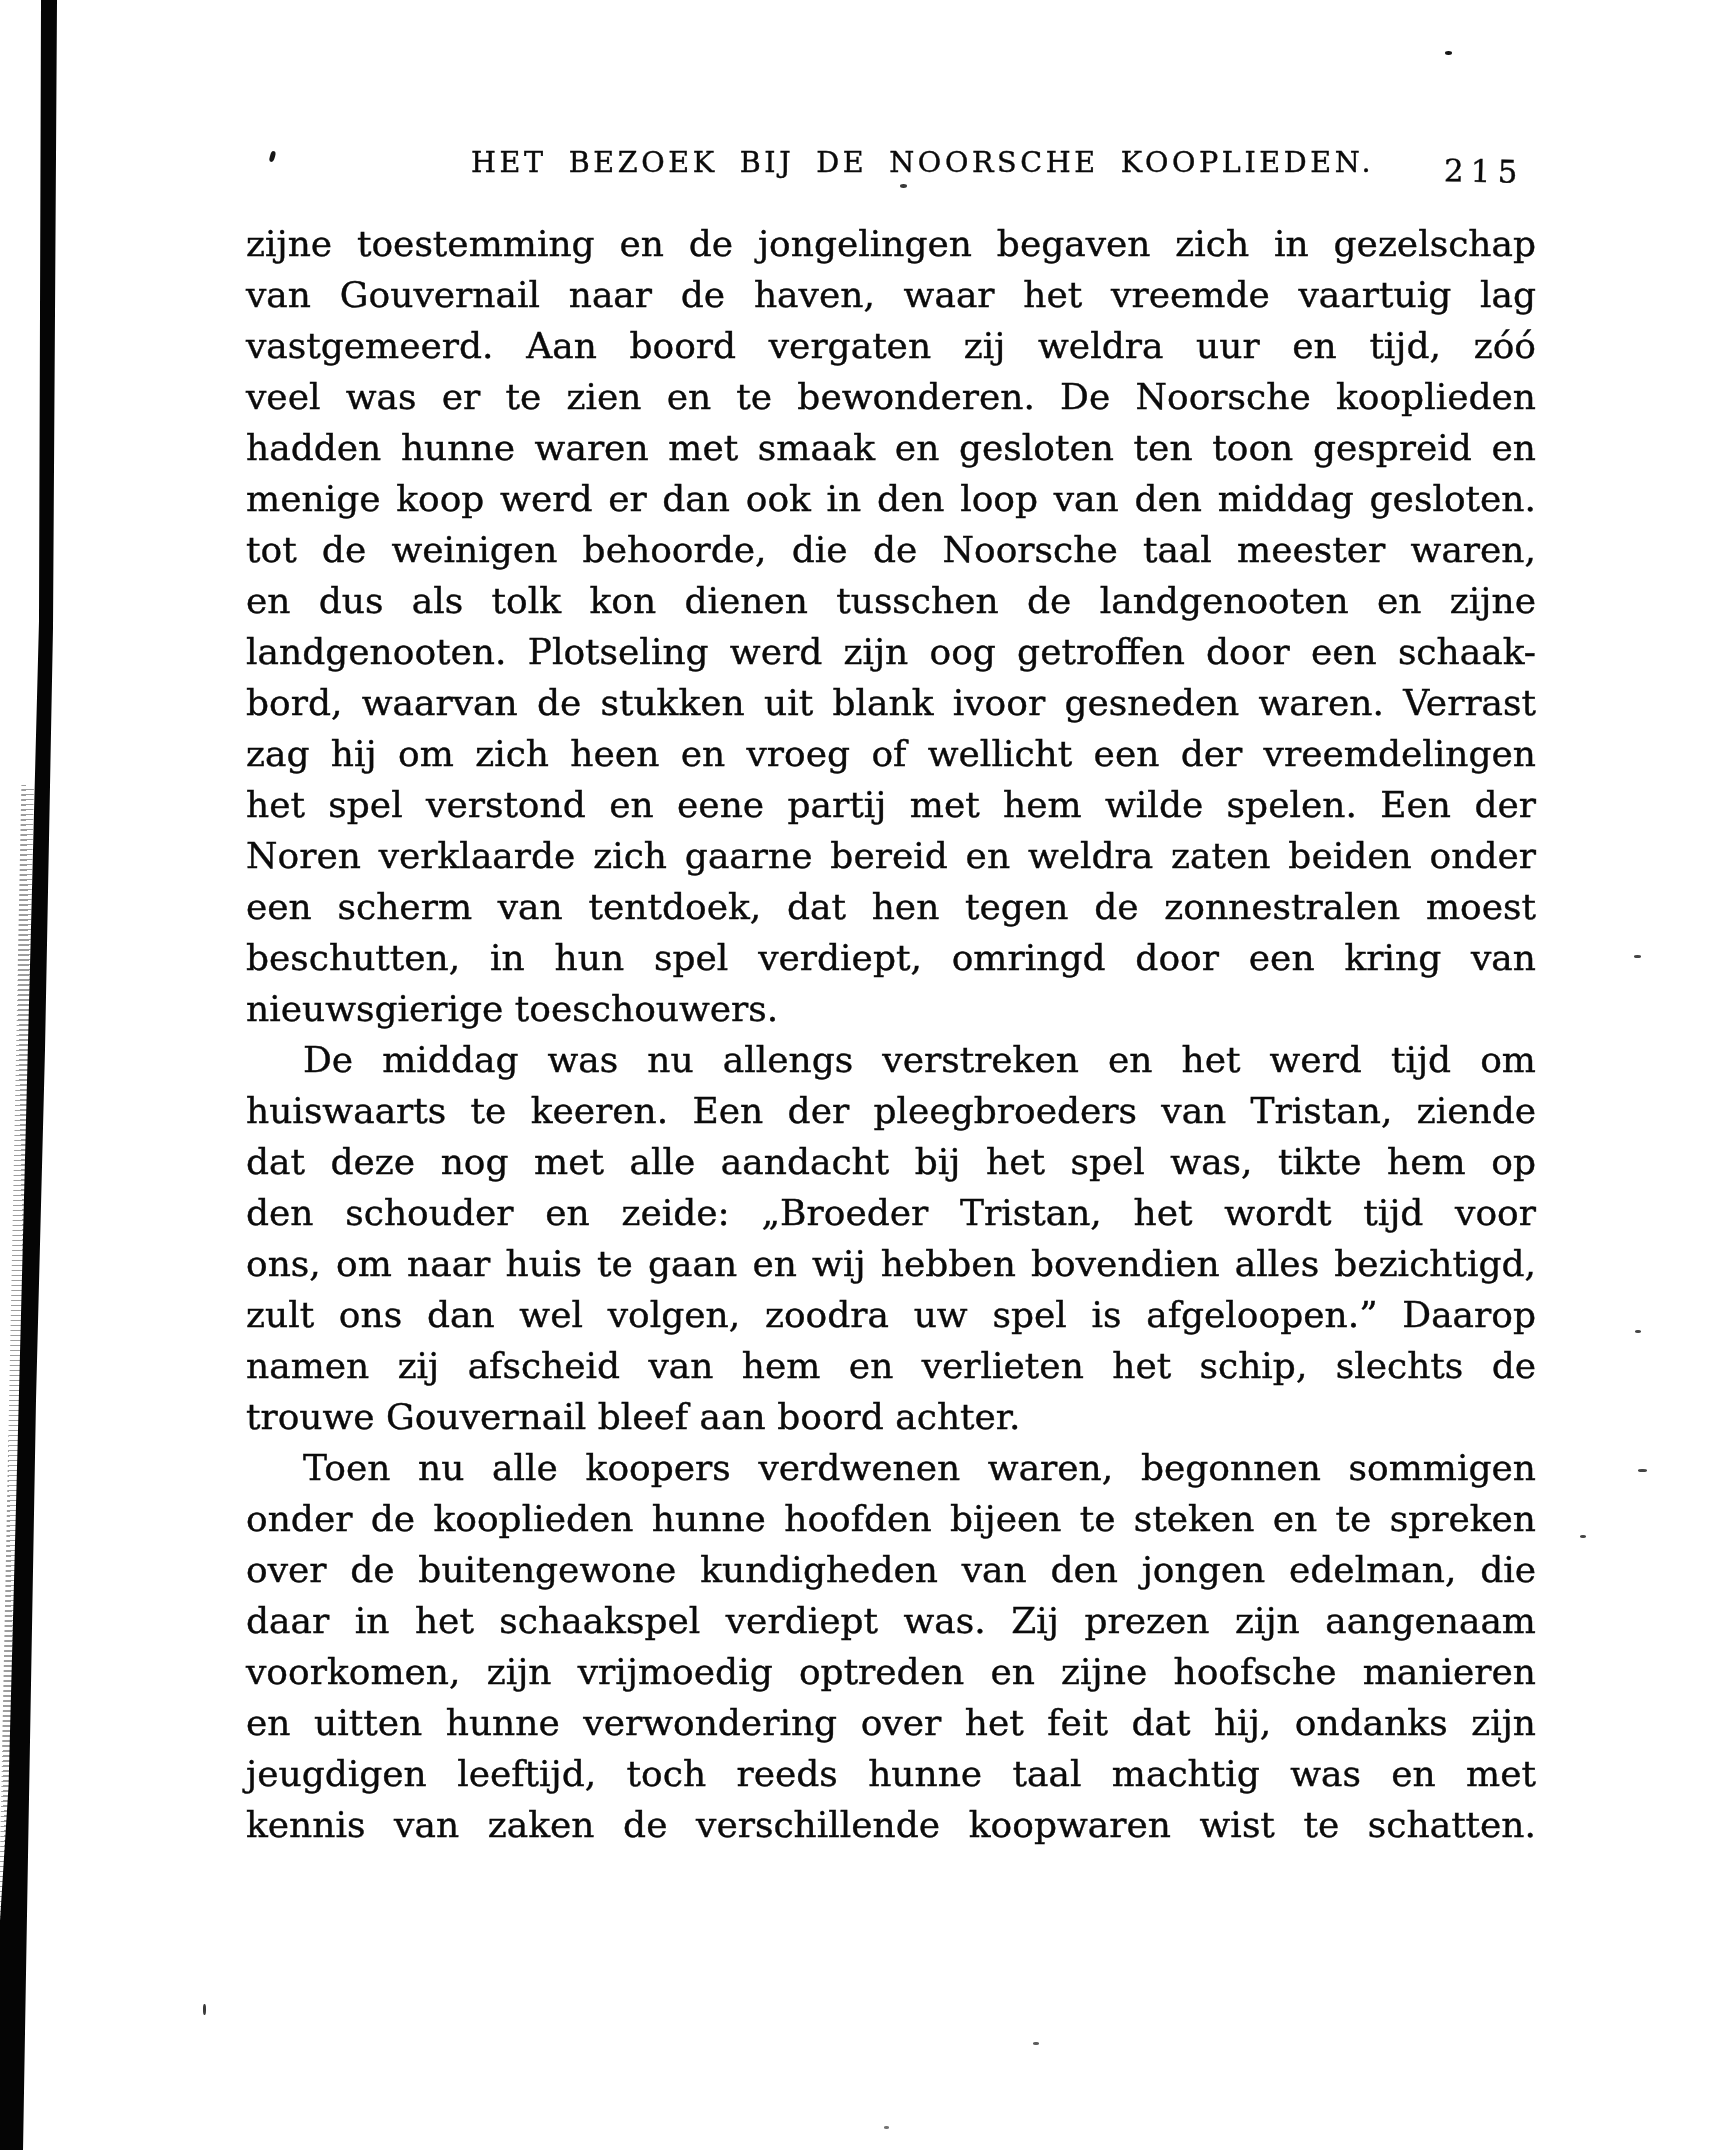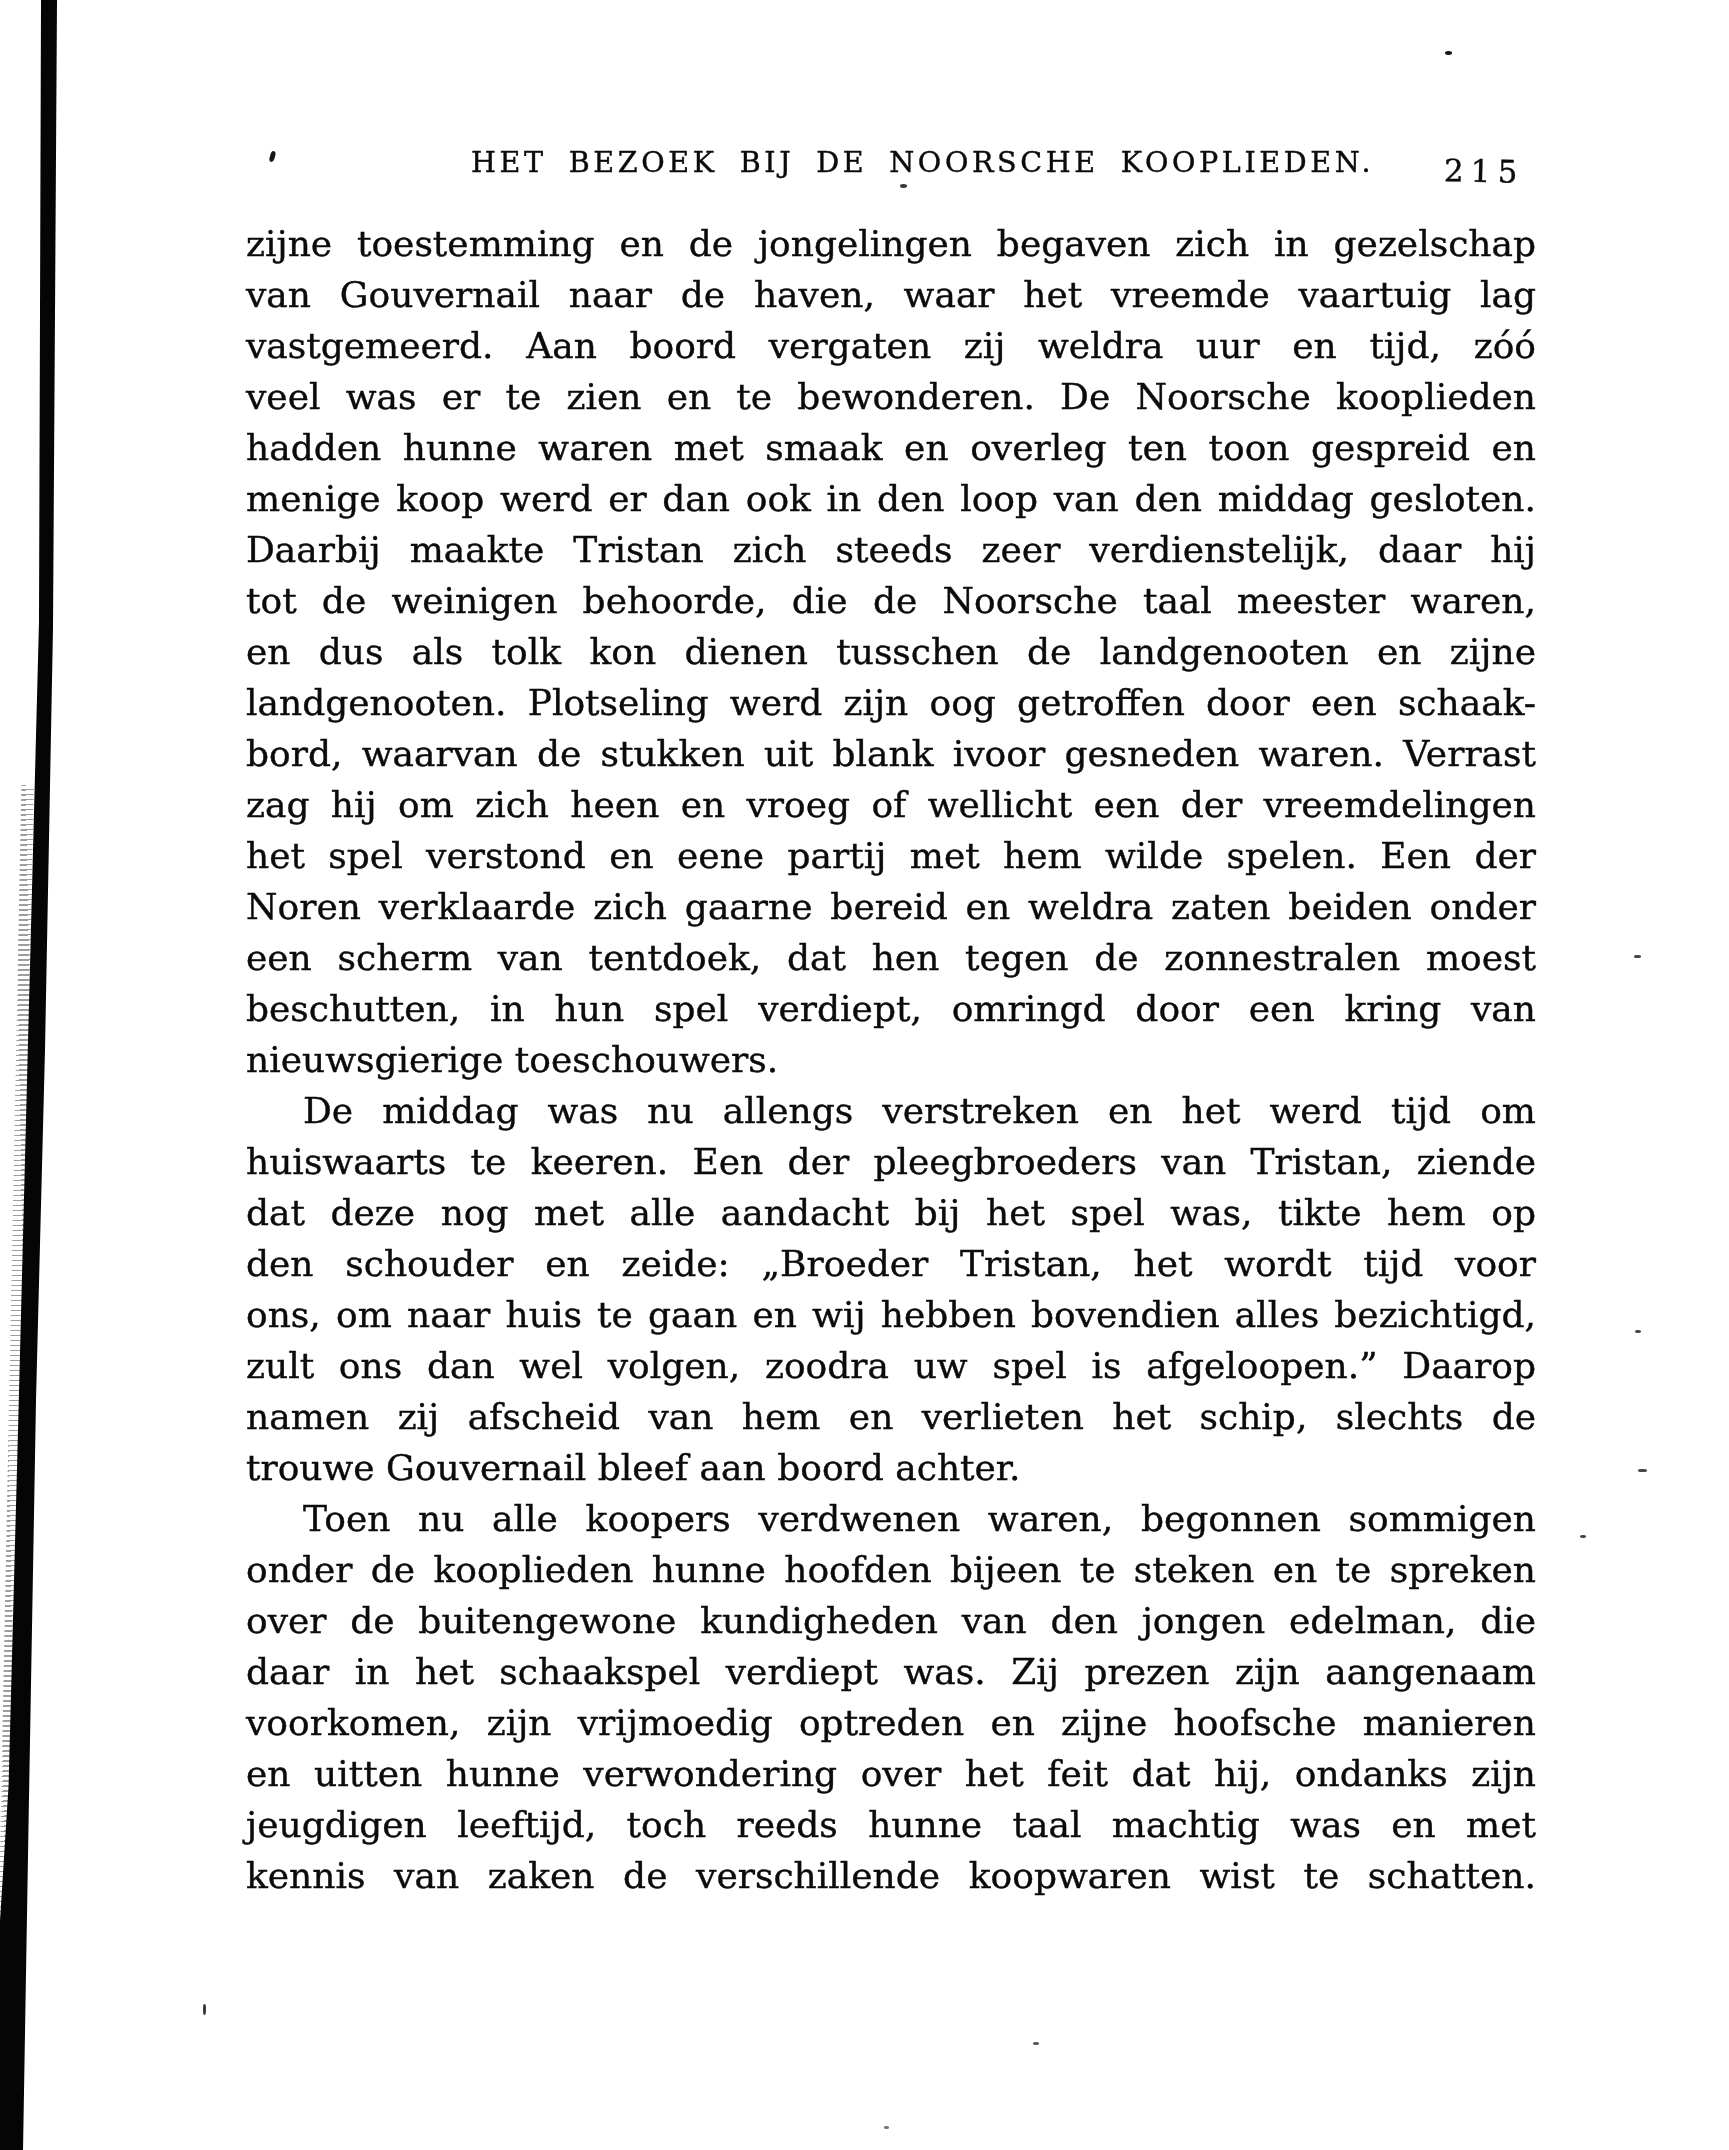--- a/index.html
+++ b/index.html
@@ -78,23 +78,22 @@
   <div id="header-row">
     <div id="running-title">HET BEZOEK BIJ DE NOORSCHE KOOPLIEDEN.</div>
     <div id="page-number">215</div>
   </div>
 
   <div id="bodytext">
     <div class="line">zijne toestemming en de jongelingen begaven zich in gezelschap</div>
     <div class="line">van Gouvernail naar de haven, waar het vreemde vaartuig lag</div>
     <div class="line">vastgemeerd. Aan boord vergaten zij weldra uur en tijd, zóó</div>
     <div class="line">veel was er te zien en te bewonderen. De Noorsche kooplieden</div>
-    <div class="line">hadden hunne waren met smaak en overleg ten toon gespreid en</div>
+    <div class="line">hadden hunne waren met smaak en gesloten ten toon gespreid en</div>
     <div class="line">menige koop werd er dan ook in den loop van den middag gesloten.</div>
-    <div class="line">Daarbij maakte Tristan zich steeds zeer verdienstelijk, daar hij</div>
     <div class="line">tot de weinigen behoorde, die de Noorsche taal meester waren,</div>
     <div class="line">en dus als tolk kon dienen tusschen de landgenooten en zijne</div>
     <div class="line">landgenooten. Plotseling werd zijn oog getroffen door een schaak-</div>
     <div class="line">bord, waarvan de stukken uit blank ivoor gesneden waren. Verrast</div>
     <div class="line">zag hij om zich heen en vroeg of wellicht een der vreemdelingen</div>
     <div class="line">het spel verstond en eene partij met hem wilde spelen. Een der</div>
     <div class="line">Noren verklaarde zich gaarne bereid en weldra zaten beiden onder</div>
     <div class="line">een scherm van tentdoek, dat hen tegen de zonnestralen moest</div>
     <div class="line">beschutten, in hun spel verdiept, omringd door een kring van</div>
     <div class="line para-end">nieuwsgierige toeschouwers.</div>

